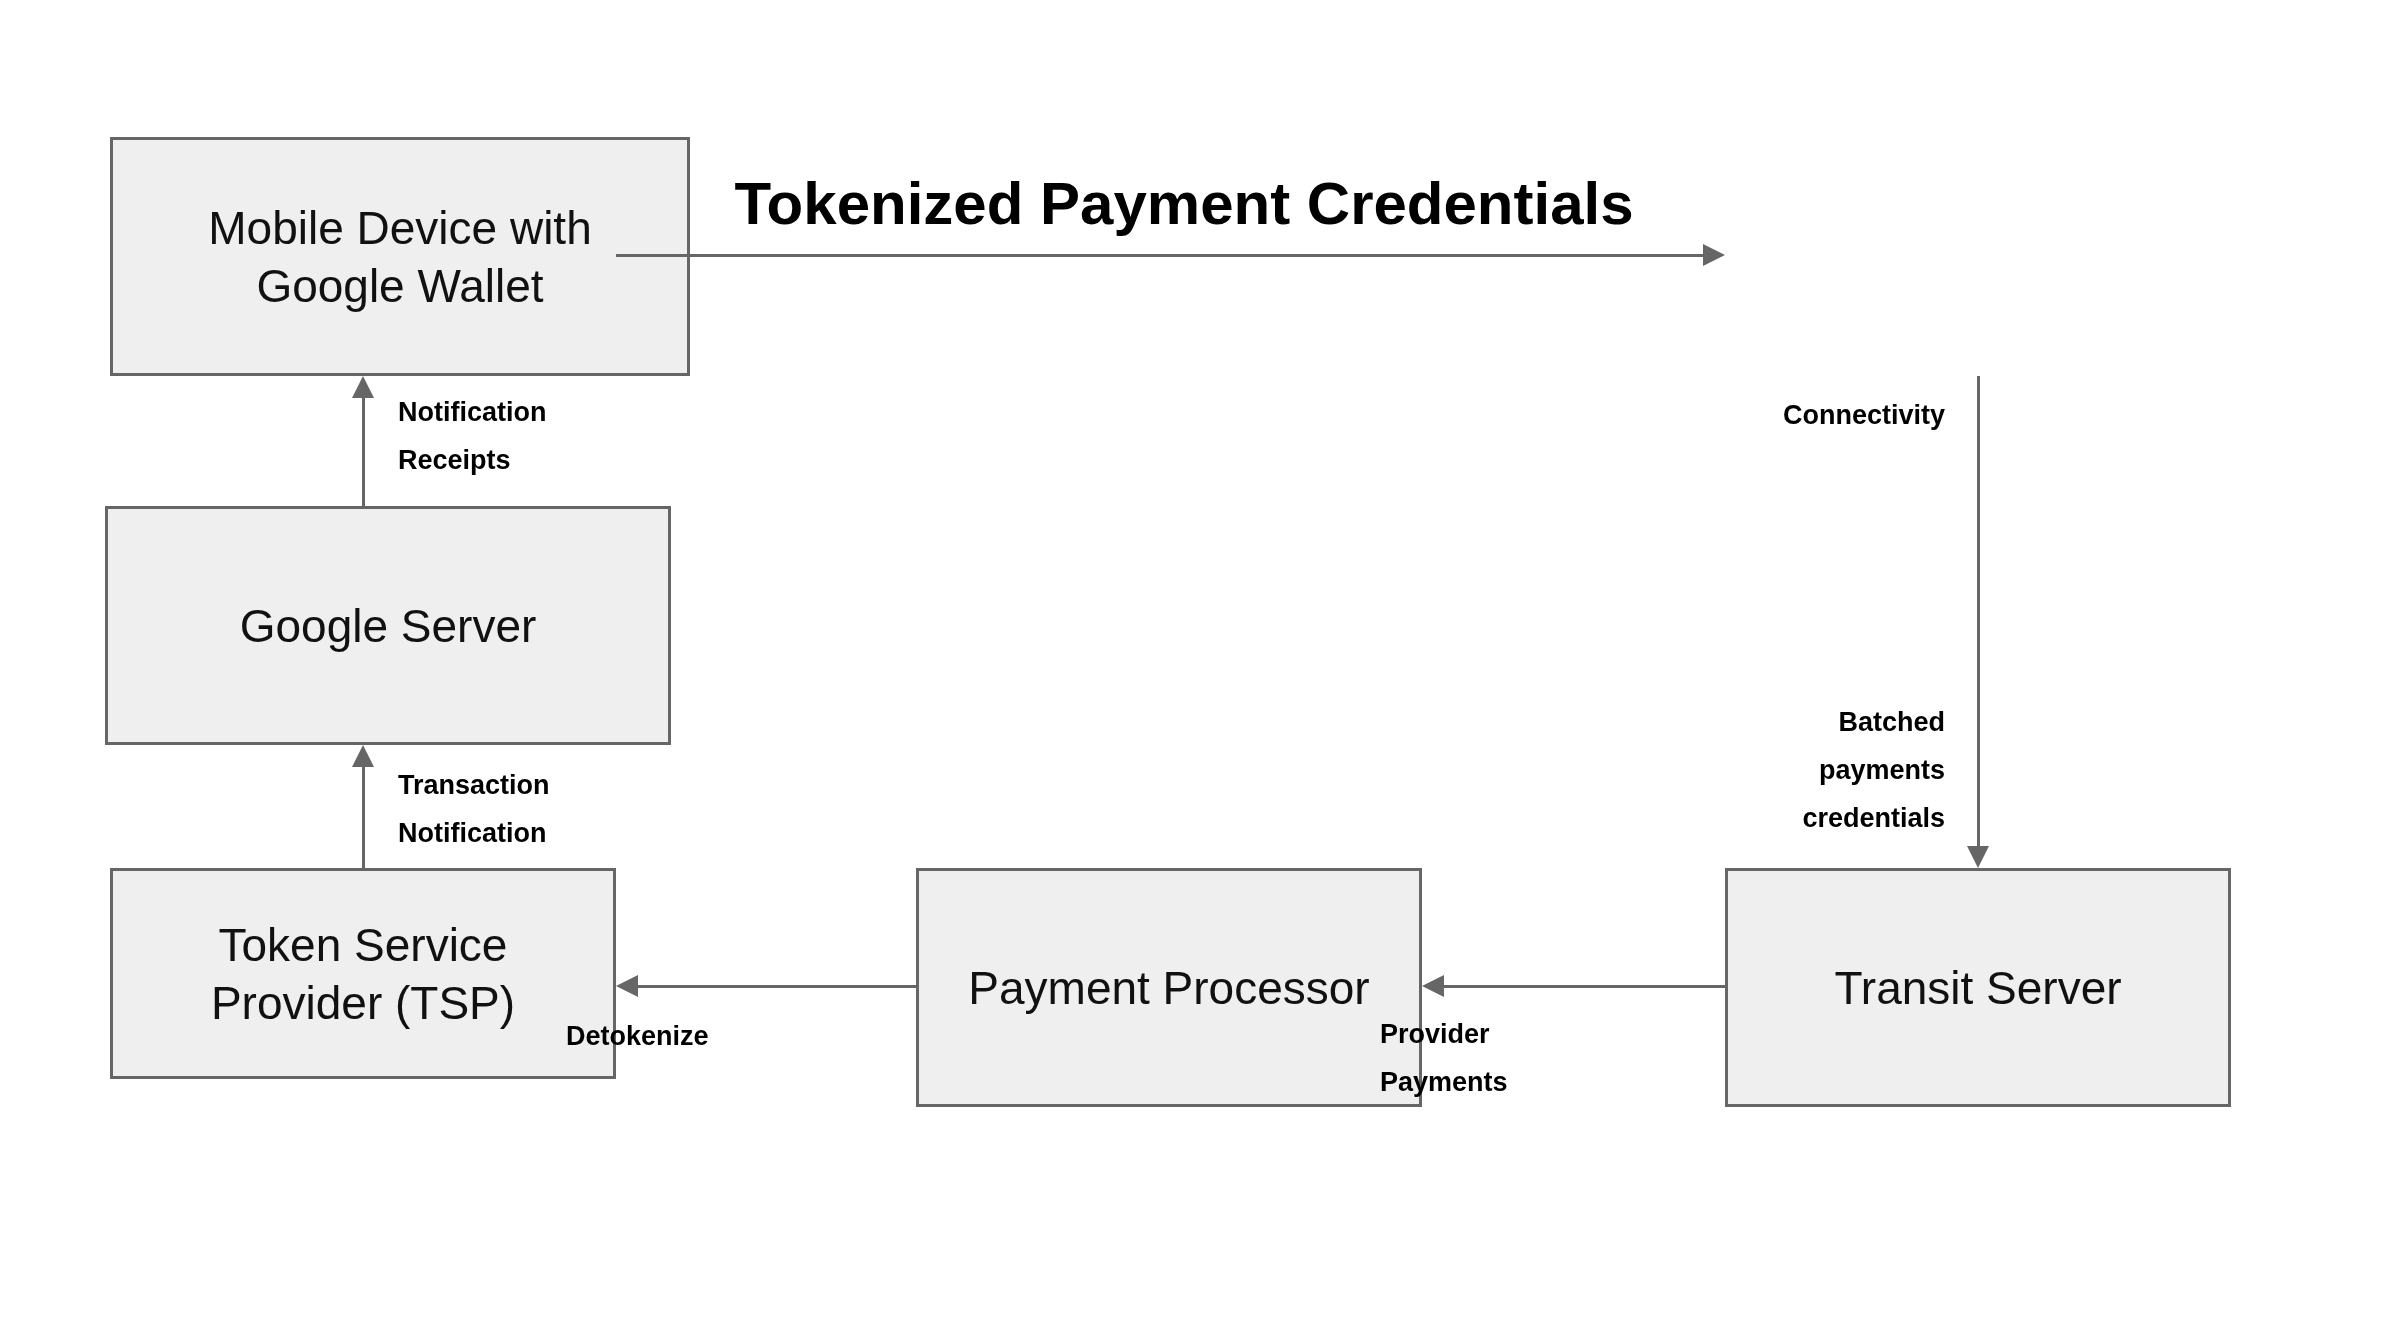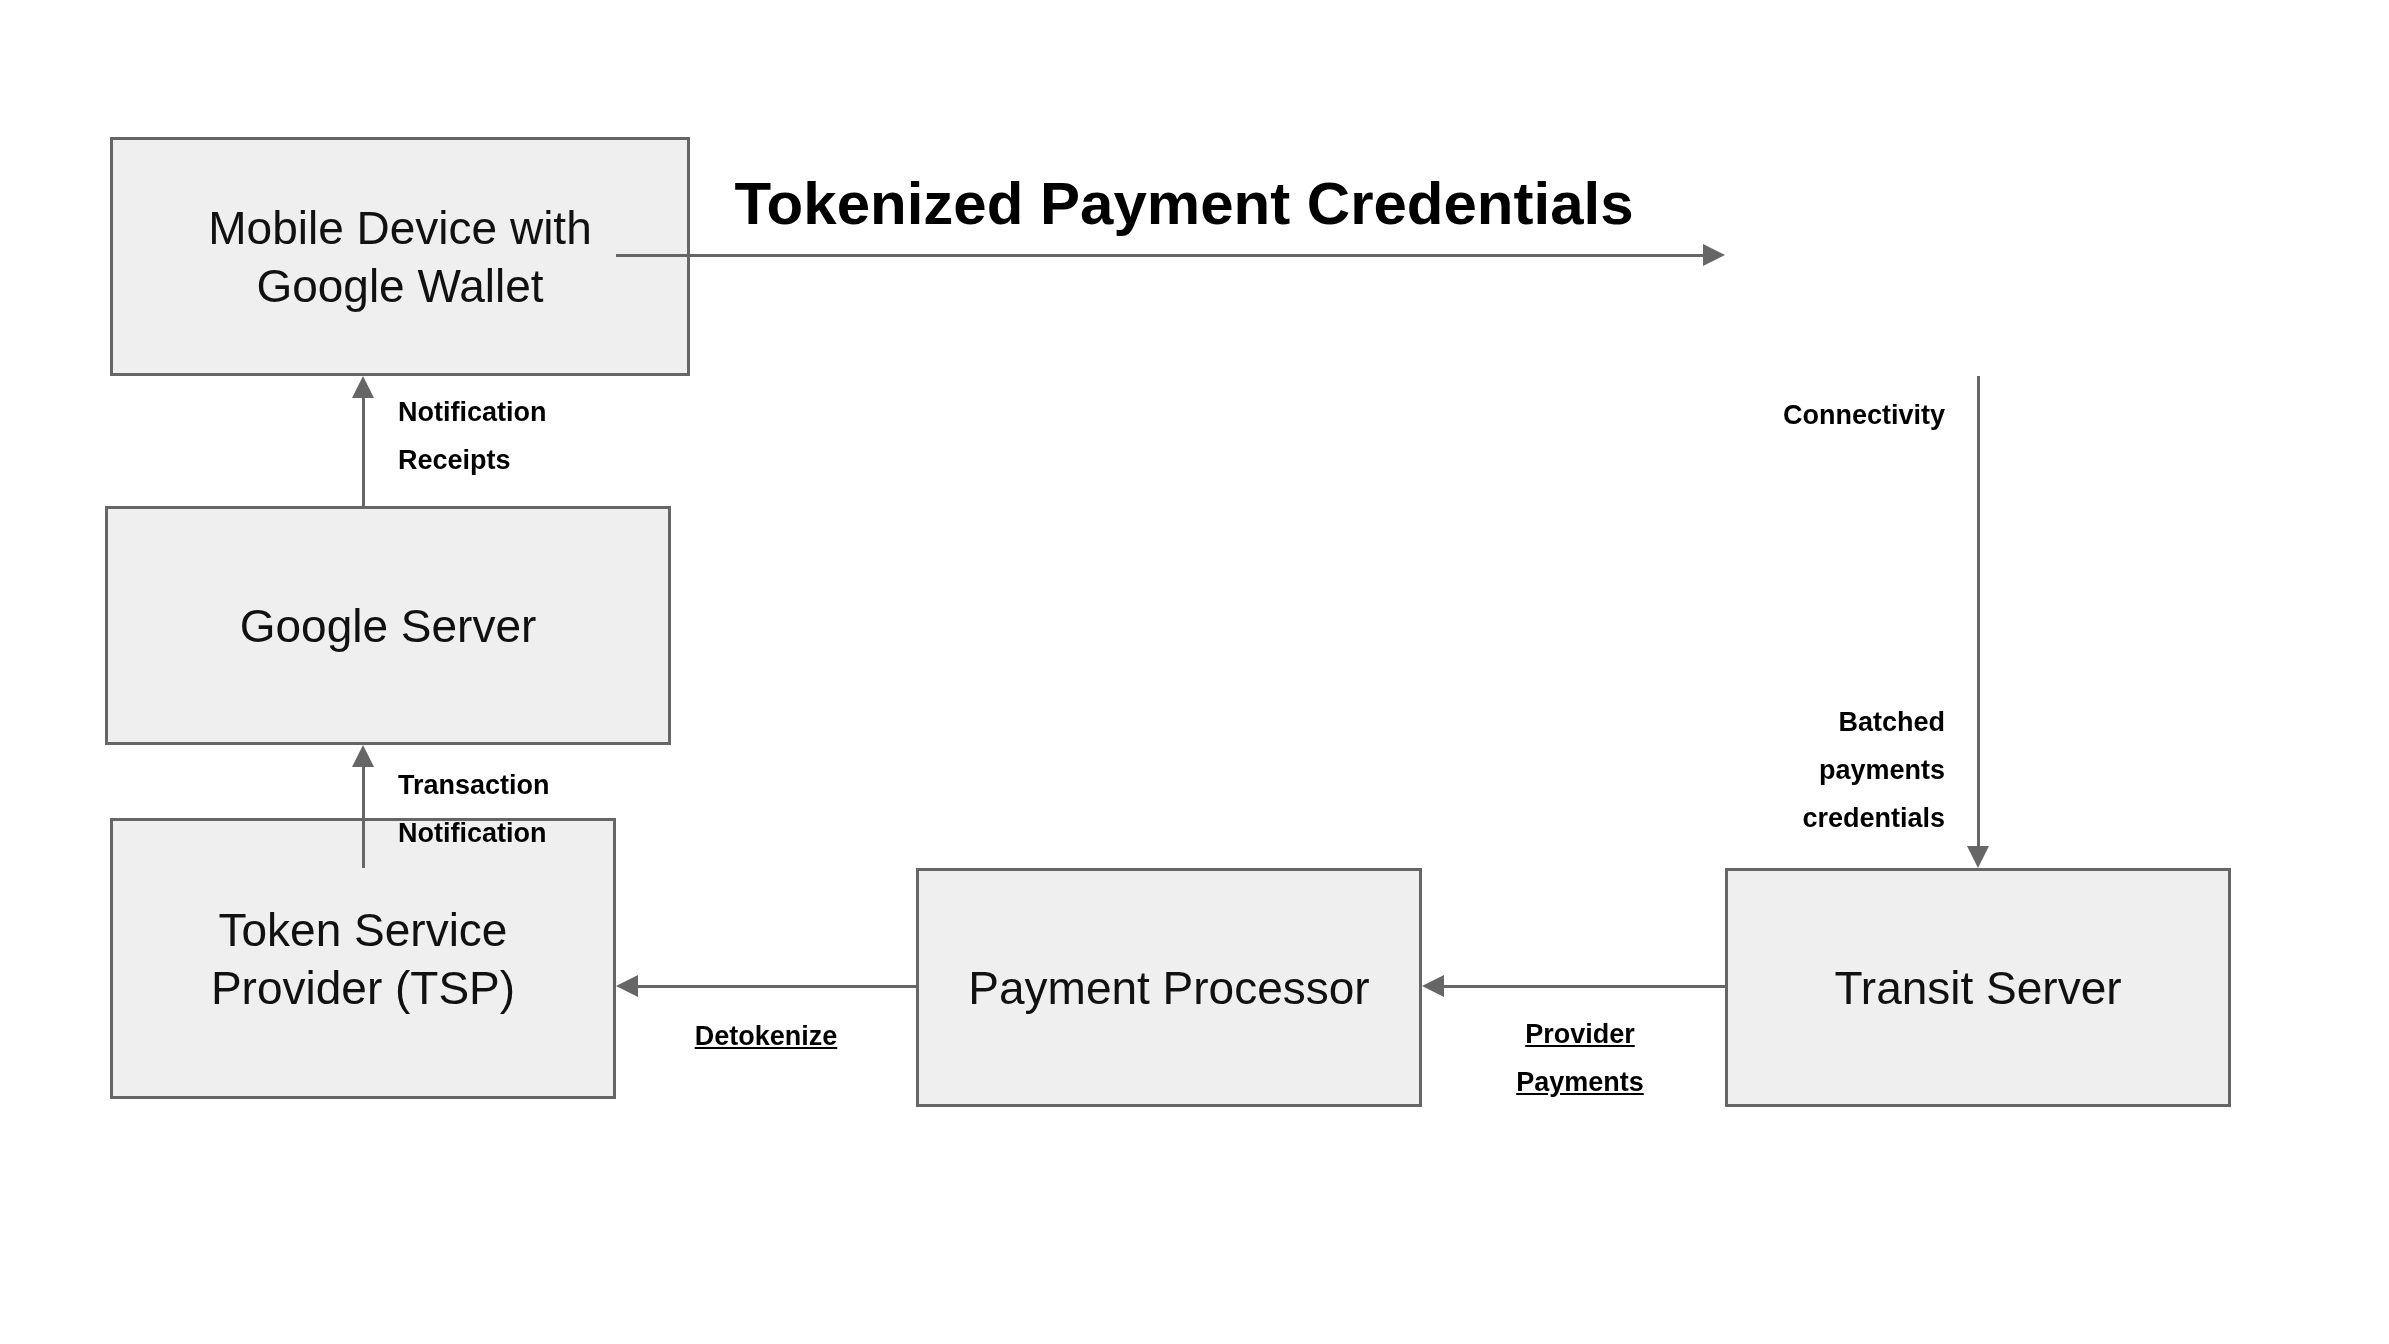--- a/index.html
+++ b/index.html
@@ -36,21 +36,21 @@
   .edge-label{
     position:absolute;
     color:var(--label-text);
     font-weight:bold;
     font-size:27px;
     line-height:48px;
     white-space:nowrap;
   }
   .edge-label .line{display:block;}
   .edge-label.align-right{text-align:right;}
-  .edge-label.align-center{text-align:center;text-decoration:underline;}
+  .edge-label.align-center{text-align:left;}
   .edge-title{
     position:absolute;
     color:var(--label-text);
     font-weight:bold;
     font-size:60px;
     line-height:56px;
     text-align:center;
     white-space:nowrap;
   }
   .hline{position:absolute;height:3px;background:var(--arrow);}
@@ -73,21 +73,21 @@
     </div>
   </div>
 
 
   <div class="node" style="left:105px;top:506px;width:566px;height:239px">
     <div>
       <span class="line">Google Server</span>
     </div>
   </div>
 
-  <div class="node" style="left:110px;top:818px;width:506px;height:281px">
+  <div class="node" style="left:110px;top:868px;width:506px;height:211px">
     <div>
       <span class="line">Token Service</span>
       <span class="line">Provider (TSP)</span>
     </div>
   </div>
 
   <div class="node" style="left:916px;top:868px;width:506px;height:239px">
     <div>
       <span class="line">Payment Processor</span>
     </div>

